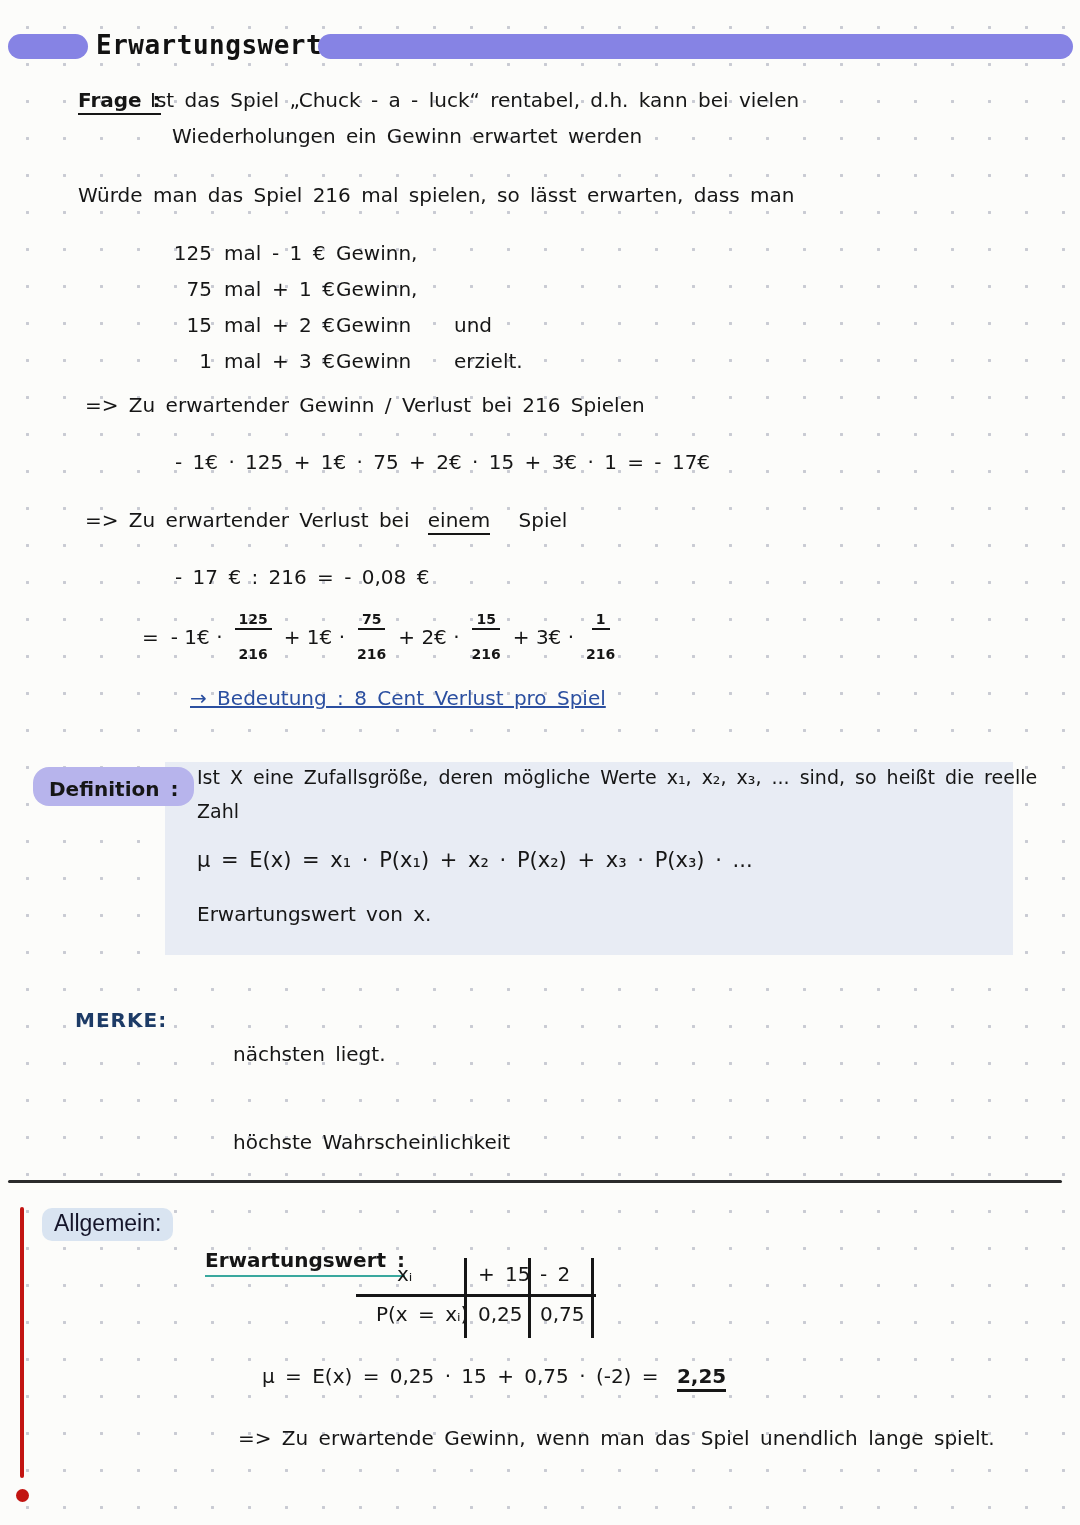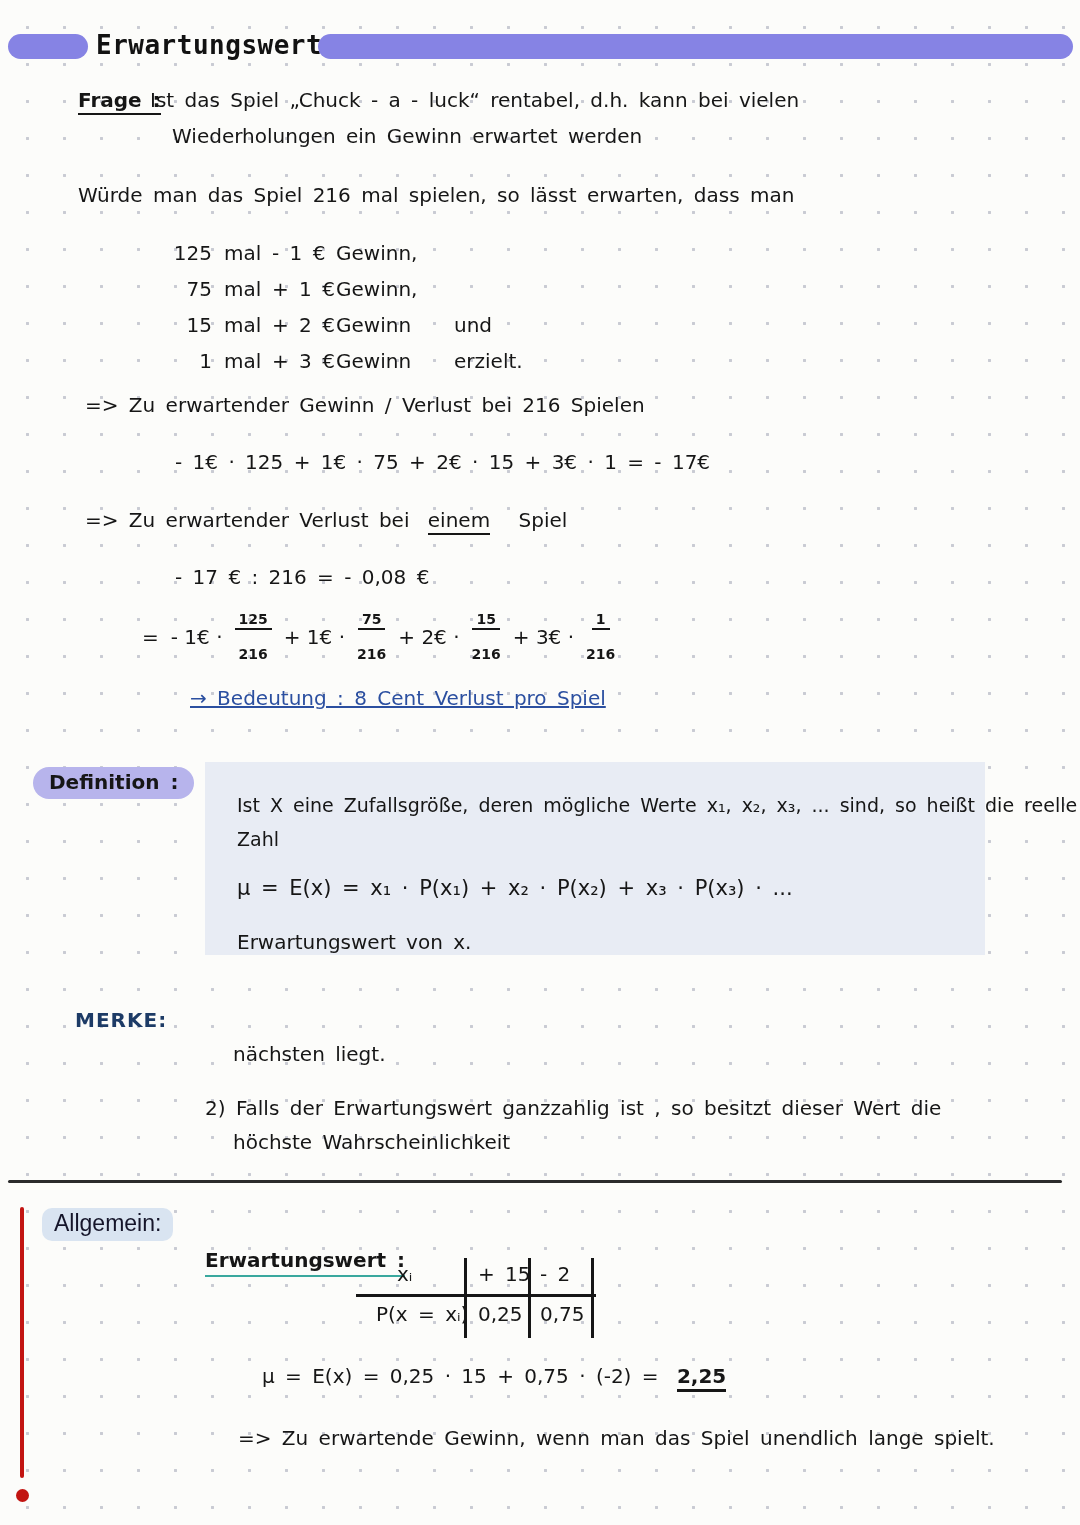--- a/index.html
+++ b/index.html
@@ -39,21 +39,21 @@
   .outrow .c-extra { margin-left: 22px; }
 
   
   .fraceq { display: flex; align-items: center; gap: 12px; font-size: 20px; }
   .frac { display: inline-flex; flex-direction: column; align-items: center; font-size: 14px; line-height: 1.1; font-weight: bold; }
   .frac .num { border-bottom: 2px solid #161616; padding: 0 4px 1px; }
   .frac .den { padding-top: 17px; }
 
   
   .defbox { background: #e8ecf4; }
-  .defpill { background: #b7b4ec; border-radius: 16px; padding: 3px 16px 5px; font-weight: bold; font-size: 20px; }
+  .defpill { background: #b7b4ec; border-radius: 16px; padding: 10px 16px 5px; font-weight: bold; font-size: 20px; }
 
   .divider { background: #2b2b2b; border-radius: 2px; }
   .redline { background: #c21411; border-radius: 2px; }
   .reddot  { background: #c21411; border-radius: 50%; }
 
   .allg-pill { background: #d9e4f1; border-radius: 10px; padding: 2px 12px 4px; font-family: "Liberation Sans", sans-serif; font-size: 23px; color: #15152a; }
 
   .tline { background: #161616; position: absolute; }
   .result-underline { border-bottom: 3px solid #161616; font-weight: bold; padding-bottom: 1px; }
   .gray-pill { background: #e5e5e5; border-radius: 14px; padding: 2px 14px 4px; }
@@ -131,31 +131,30 @@
     </span>
     <span>+ 3€ ·</span>
     <span class="frac">
       <span class="num">1</span>
       <span class="den">216</span>
     </span>
   </div>
 
   <div class="abs hw blue-ink" style="left:190px; top:686px;text-decoration:underline;">→ Bedeutung : 8 Cent Verlust pro Spiel</div>
 
-  <div class="abs defbox" style="left:165px; top:762px; width:780px; height:193px; padding:32px 32px;margin-left:40px;">
+  <div class="abs defbox" style="left:165px; top:762px; width:848px; height:193px; padding:4px 32px;">
     <div class="hw hw-sm">Ist X eine Zufallsgröße, deren mögliche Werte x₁, x₂, x₃, ... sind, so heißt die reelle</div>
     <div class="hw hw-sm" style="margin-top:12px;">Zahl</div>
     <div class="hw" style="margin-top:26px; font-size:21px;">μ = E(x) = x₁ · P(x₁) + x₂ · P(x₂) + x₃ · P(x₃) · ...</div>
     <div class="hw" style="margin-top:30px;">Erwartungswert von x.</div>
   </div>
   <div class="abs defpill hw" style="left:33px; top:767px;">Definition :</div>
 
   <div class="abs hw bold navy" style="left:75px; top:1008px; letter-spacing:1px;">MERKE:</div>
   <div class="abs hw" style="left:233px; top:1042px;">nächsten liegt.</div>
-  <div class="abs hw" style="left:205px; top:1096px;">2) Falls der  Erwartungswert ganzzahlig ist , so  besitzt dieser  Wert die</div>
   <div class="abs hw" style="left:233px; top:1130px;">höchste Wahrscheinlichkeit</div>
 
   <div class="abs divider" style="left:8px; top:1180px; width:1054px; height:3px;"></div>
 
   <div class="abs redline" style="left:20px; top:1207px; width:4px; height:271px;"></div>
   <div class="abs reddot" style="left:16px; top:1489px; width:13px; height:13px;"></div>
 
   <div class="abs allg-pill" style="left:42px; top:1208px;">Allgemein:</div>
   <div class="abs hw bold underline-teal" style="left:205px; top:1248px;">Erwartungswert :</div>
 

